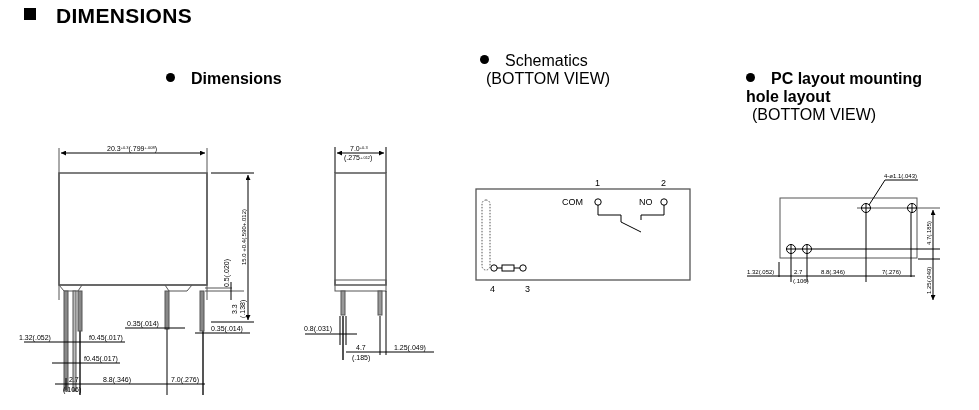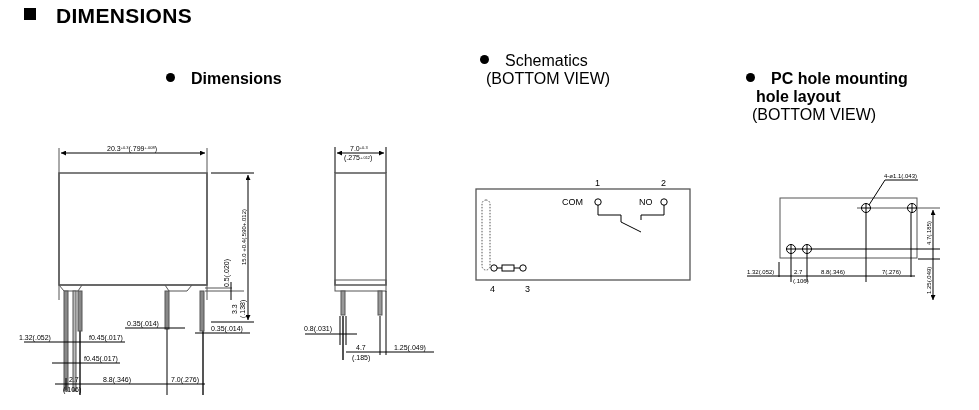--- a/index.html
+++ b/index.html
@@ -20,22 +20,22 @@
 <div class="sec" style="left:166px; top:70px;">
   <span class="bullet"></span><b>Dimensions</b>
 </div>
 
 <div class="sec" style="left:480px; top:52px;">
   <span class="bullet"></span><span>Schematics</span><br>
   <span style="margin-left:6px;">(BOTTOM VIEW)</span>
 </div>
 
 <div class="sec" style="left:746px; top:70px;">
-  <span class="bullet"></span><b>PC hole mounting</b><br>
-  <b style="margin-left:10px;">hole layout</b><br>
+  <span class="bullet"></span><b>PC layout mounting</b><br>
+  <b style="">hole layout</b><br>
   <span style="margin-left:6px;">(BOTTOM VIEW)</span>
 </div>
 
 <svg width="979" height="410" viewBox="0 0 979 410">
   <defs>
     <marker id="ar" viewBox="0 0 6 6" refX="6" refY="3" markerWidth="5" markerHeight="5" orient="auto-start-reverse">
       <path d="M0,0 L6,3 L0,6 z" fill="#000"></path>
     </marker>
   </defs>
 

